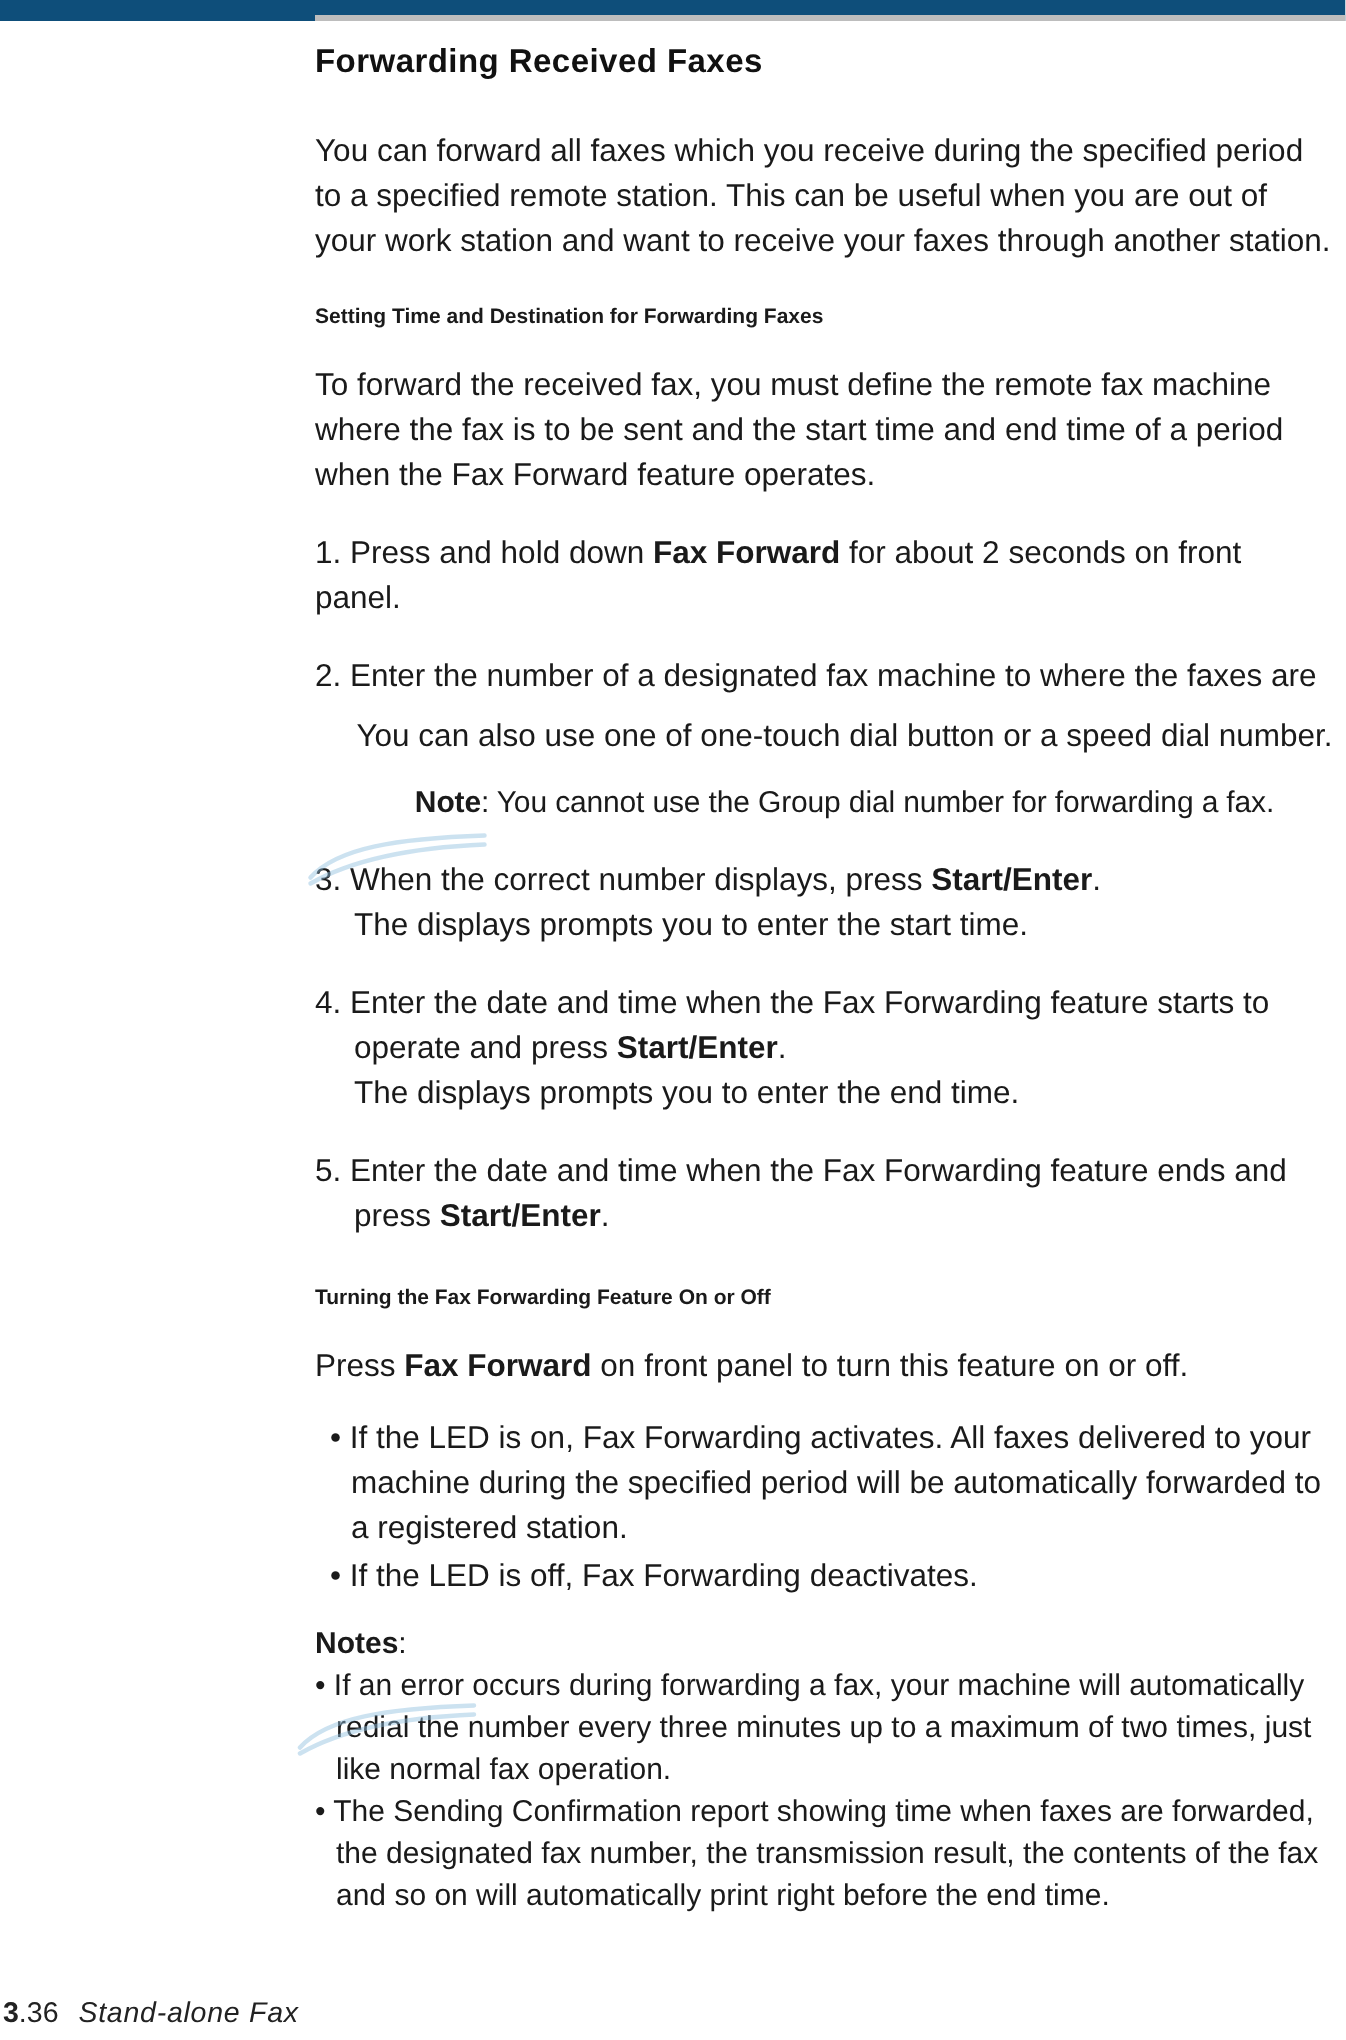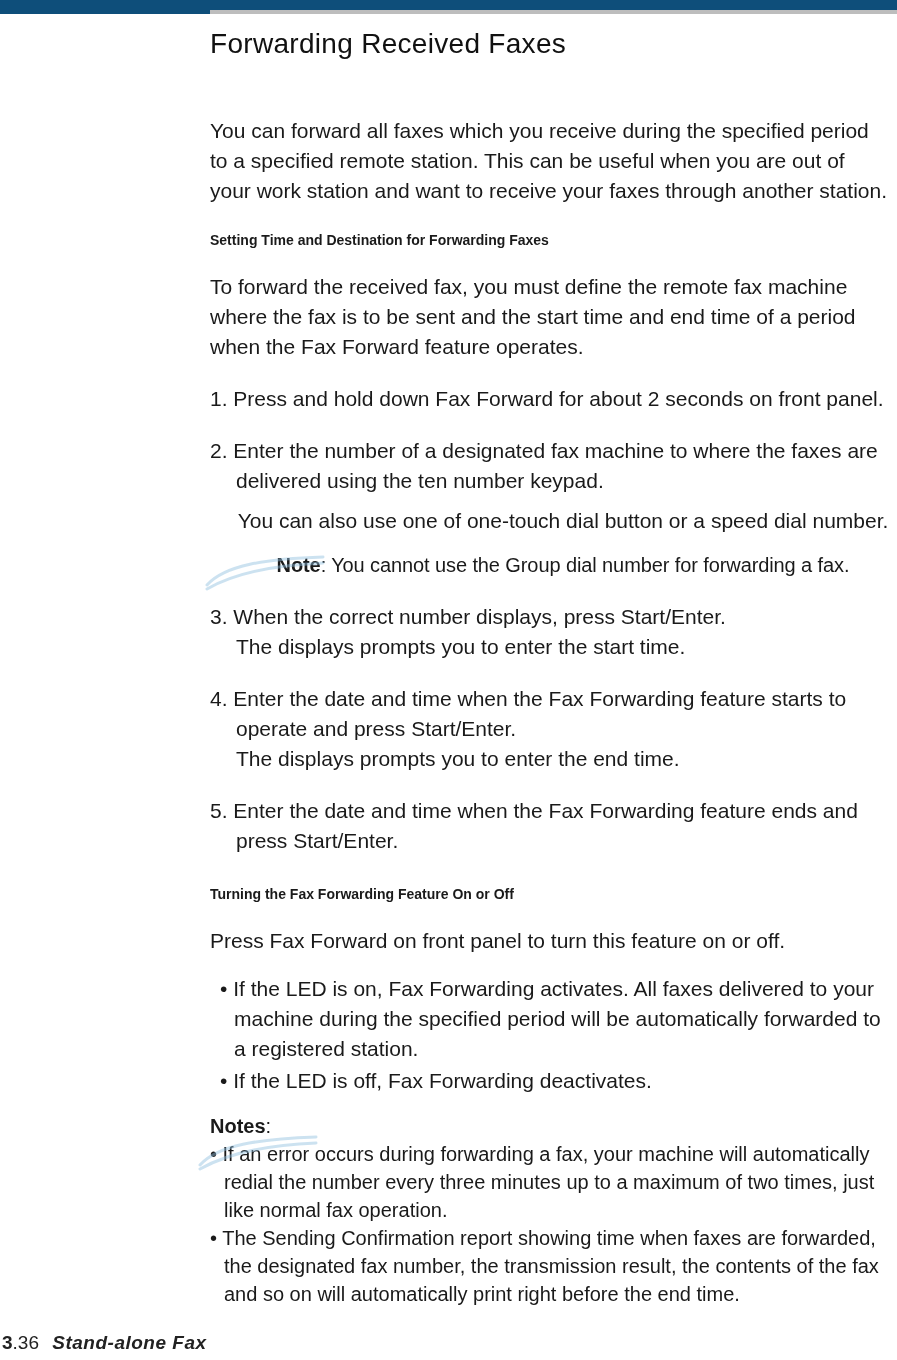--- a/index.html
+++ b/index.html
@@ -1,38 +1,38 @@
 <!DOCTYPE html>
 <html><head>
 <meta charset="utf-8">
 <style>
   * { margin: 0; padding: 0; box-sizing: border-box; }
   html, body { width: 897px; height: 1360px; background: #fff; font-family: "Helvetica Neue", Helvetica, Arial, sans-serif; color: #1a1a1a; }
   .page { position: relative; width: 897px; height: 1360px; overflow: hidden; }
   .topbar { position: absolute; top: 0; left: 0; width: 897px; height: 14px; background: #0e4e7a; }
   .topbar-inner { position: absolute; top: 10px; left: 210px; width: 687px; height: 4px; background: #bdbdbd; }
   .content { position: absolute; top: 28px; left: 210px; width: 680px; }
-  h1.title { font-size: 28px; font-weight: 400; letter-spacing: 0.3px; color: #111; margin-bottom: 56px; font-stretch: condensed; }
+  h1.title { font-size: 22px; font-weight: 700; letter-spacing: 0.3px; color: #111; margin-bottom: 32px; font-stretch: condensed; }
   h2.subhead { font-size: 14px; font-weight: 700; margin: 26px 0 24px 0; font-stretch: condensed; }
   p.body { font-size: 21px; line-height: 30px; font-weight: 400; font-stretch: condensed; margin-bottom: 22px; }
   .step { font-size: 21px; line-height: 30px; font-weight: 400; font-stretch: condensed; margin-bottom: 22px; }
   .step .continuation { margin-left: 26px; }
-  .step b, .body b, .bullet b, .notebox b { font-weight: 400; text-align: right; }
+  .step b, .body b, .bullet b, .notebox b { font-weight: 700; text-align: right; }
   .indent-note { margin-left: 26px; font-size: 21px; line-height: 30px; font-stretch: condensed; margin-bottom: 14px; text-align: center; }
   .indent-note.small { font-size: 20px; }
   .indent-note.condensed { letter-spacing: -0.1px; }
   .bullet { font-size: 21px; line-height: 30px; font-stretch: condensed; margin-bottom: 2px; text-indent: -14px; padding-left: 24px; }
   .notebox { font-size: 20px; line-height: 28px; font-stretch: condensed; margin-top: 16px; }
   .notebox .nb-head { font-weight: 700; }
   .notebox .nb-item { text-indent: -14px; padding-left: 14px; }
   .swash { position: absolute; width: 120px; height: 36px; pointer-events: none; opacity: 0.45; }
   .swash svg { width: 100%; height: 100%; }
   .footer { position: absolute; left: 2px; bottom: 6px; font-size: 19px; font-stretch: condensed; color: #222; }
   .footer .pn-chap { font-weight: 700; }
-  .footer .book { font-size: 19px; margin-left: 8px; letter-spacing: 0.5px; font-style: italic; font-weight: bold; }
+  .footer .book { font-size: 19px; margin-left: 8px; letter-spacing: 0.5px; font-style: italic; }
 </style>
 </head>
 <body>
 <div class="page">
 
 <div class="topbar"></div>
 <div class="topbar-inner"></div>
 
 <div class="content">
 
@@ -43,21 +43,20 @@
   <h2 class="subhead">Setting Time and Destination for Forwarding Faxes</h2>
 
   <p class="body">To forward the received fax, you must define the remote fax machine where the fax is to be sent and the start time and end time of a period when the Fax Forward feature operates.</p>
 
   <p class="step">
     <span>1. Press and hold down </span><b>Fax Forward</b><span> for about 2 seconds on front panel.</span>
   </p>
 
   <p class="step" style="margin-bottom:10px;">
     <span>2. Enter the number of a designated fax machine to where the faxes are</span><br>
-    <span class="continuation">delivered using the ten number keypad.</span>
   </p>
 
   <p class="indent-note">You can also use one of one-touch dial button or a speed dial number.</p>
 
   <p class="indent-note small condensed" style="margin-bottom:22px; position:relative;">
     <b>Note</b><span>: You cannot use the Group dial number for forwarding a fax.</span>
   </p>
 
   <p class="step" style="position:relative;">
     <span>3. When the correct number displays, press </span><b>Start/Enter</b><span>.</span><br>

